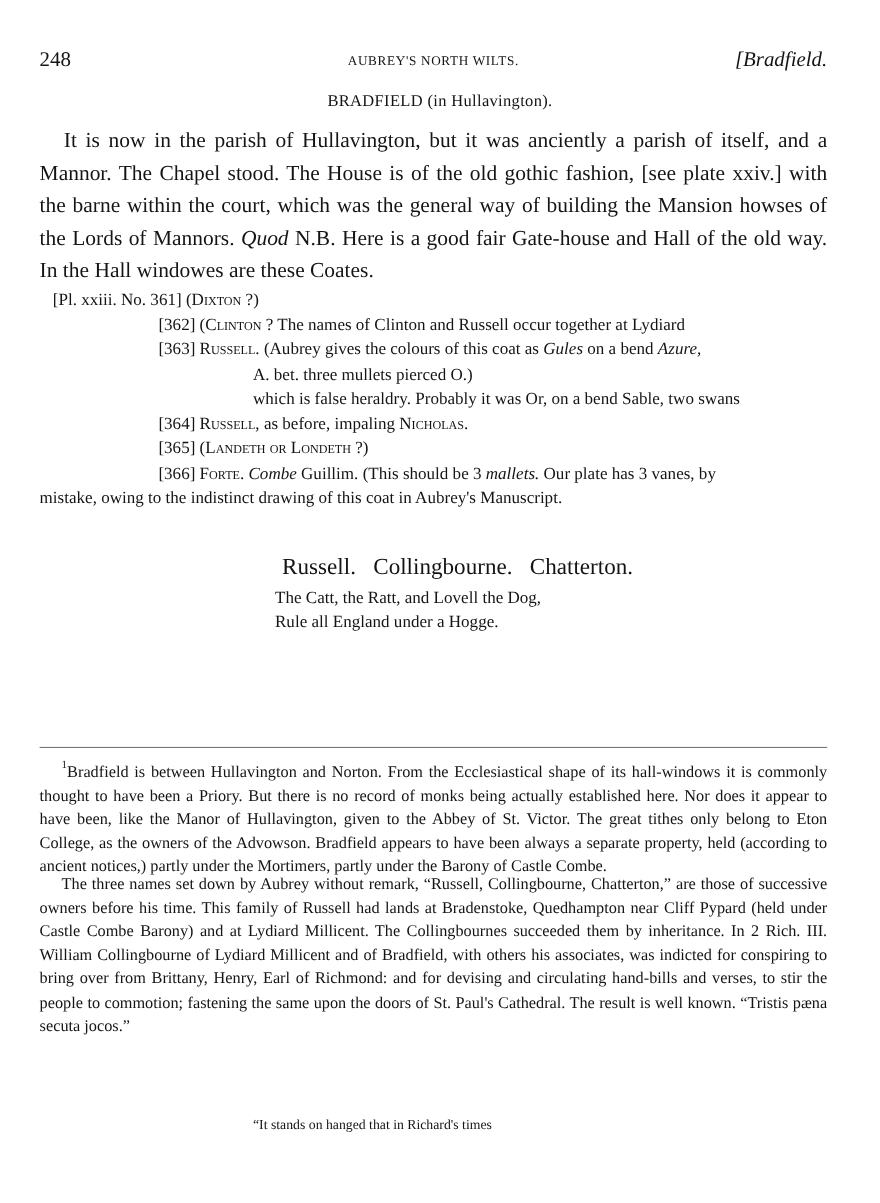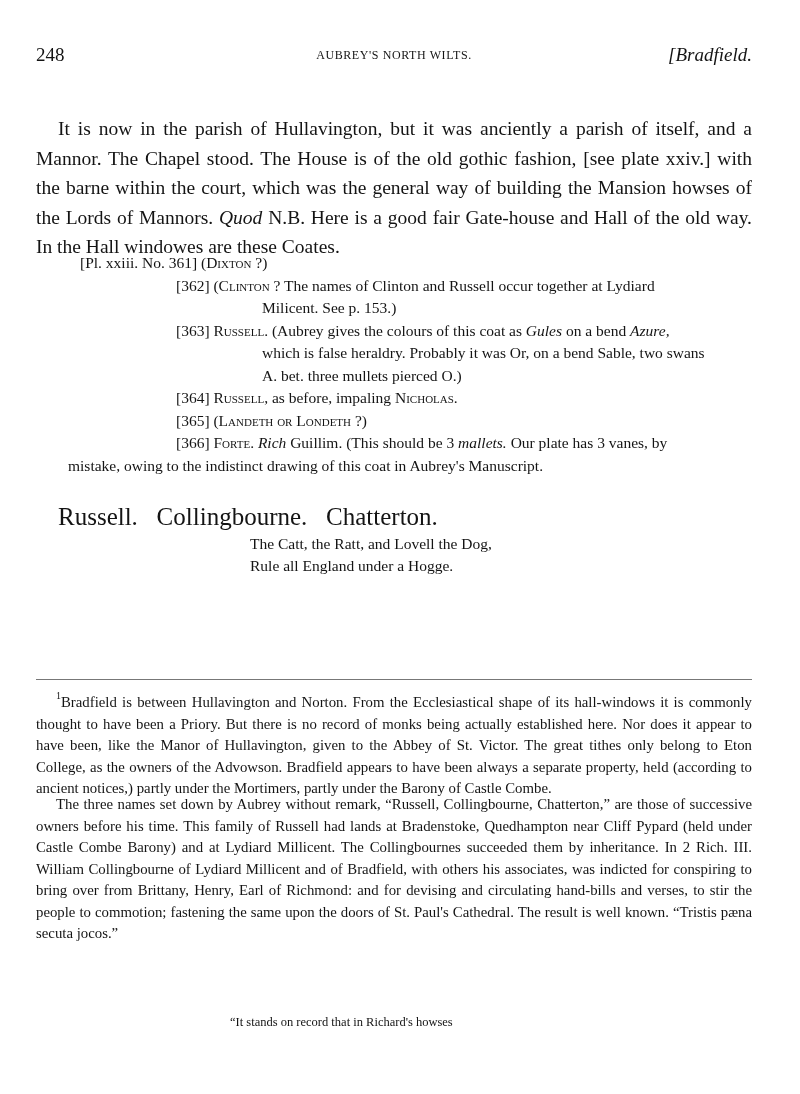--- a/index.html
+++ b/index.html
@@ -13,29 +13,29 @@
              font-size: 12px; letter-spacing: 0.6px; }
   .section-tag { position: absolute; right: 0; top: 0; font-size: 19px; font-style: italic; }
 
   .title { position: absolute; top: 84px; left: 0; width: 800px; text-align: center;
            font-size: 15px; letter-spacing: 0.3px; }
 
   .body { position: absolute; left: 36px; width: 716px; }
   .p-main { top: 114px; font-size: 19.5px; line-height: 29.5px; text-align: justify; }
   .p-main .indent { display: inline-block; width: 22px; }
 
-  .coats { top: 252px; font-size: 15.5px; line-height: 22.5px; margin-left: 32px; }
+  .coats { top: 262px; font-size: 15.5px; line-height: 22.5px; }
   .coat-line { position: relative; white-space: nowrap; }
   .coat-first { padding-left: 12px; }
   .coat-item { padding-left: 108px; }
   .coat-cont { padding-left: 194px; }
   .sc { font-variant: small-caps; }
   .it { font-style: italic; }
 
-  .names { top: 503px; left: 58px; font-size: 25px; }
+  .names { top: 503px; left: 58px; font-size: 21px; text-align: center; }
   .verse { top: 533px; left: 250px; font-size: 15.5px; line-height: 22px; position: absolute; }
   .think { top: 588px; left: 58px; font-size: 19.5px; }
   .mem { top: 618px; font-size: 19.5px; line-height: 30px; text-align: justify; }
   .mem .indent { display: inline-block; width: 22px; }
   sup { font-size: 10px; vertical-align: 8px; }
 
   .rule { position: absolute; top: 679px; left: 36px; width: 716px; height: 0;
           border-top: 1px solid #777; }
 
   .foot { font-size: 14.8px; line-height: 21.5px; text-align: justify; }
@@ -50,53 +50,53 @@
 <body>
 
 <div class="page">
 
   <div class="header">
     <span class="pgnum">248</span>
     <span class="running">AUBREY'S NORTH WILTS.</span>
     <span class="section-tag">[Bradfield.</span>
   </div>
 
+  <div class="title">BRADFIELD (in Hullavington).</div>
 
   <div class="body p-main">
     <span class="indent"></span><span>It is now in the parish of Hullavington, but it was anciently a parish of itself, and a Mannor. The Chapel stood. The House is of the old gothic fashion, [see plate xxiv.] with the barne within the court, which was the general way of building the Mansion howses of the Lords of Mannors. </span><span class="it">Quod</span><span> N.B. Here is a good fair Gate-house and Hall of the old way. In the Hall windowes are these Coates.</span>
   </div>
 
   <div class="body coats">
     <div class="coat-line coat-first">
       <span>[Pl. xxiii. No. 361]</span>
       <span class="sc">(Dixton ?)</span>
     </div>
     <div class="coat-line coat-item">
       <span>[362]</span>
       <span class="sc">(Clinton ?</span><span> The names of Clinton and Russell occur together at Lydiard</span>
     </div>
-    <div class="coat-line coat-cont">Milicent. See p. 153.)</div>
     <div class="coat-line coat-item">
       <span>[363]</span>
       <span class="sc">Russell.</span><span> (Aubrey gives the colours of this coat as </span><span class="it">Gules</span><span> on a bend </span><span class="it">Azure,</span>
     </div>
+    <div class="coat-line coat-cont">A. bet. three mullets pierced O.)</div>
     <div class="coat-line coat-cont">which is false heraldry. Probably it was Or, on a bend Sable, two swans</div>
-    <div class="coat-line coat-cont">A. bet. three mullets pierced O.)</div>
     <div class="coat-line coat-item">
       <span>[364]</span>
       <span class="sc">Russell,</span><span> as before, impaling </span><span class="sc">Nicholas.</span>
     </div>
     <div class="coat-line coat-item">
       <span>[365]</span>
       <span class="sc">(Landeth or Londeth ?)</span>
     </div>
     <div class="coat-line coat-item">
       <span>[366]</span>
       <span class="sc">Forte.</span>
-      <span class="it">Rich</span><span> Guillim. (This should be 3 </span><span class="it">mallets.</span><span> Our plate has 3 vanes, by</span>
+      <span class="it">Combe</span><span> Guillim. (This should be 3 </span><span class="it">mallets.</span><span> Our plate has 3 vanes, by</span>
     </div>
     <div class="coat-line">mistake, owing to the indistinct drawing of this coat in Aubrey's Manuscript.</div>
   </div>
 
   <div class="body names" style="white-space:pre;">Russell.   Collingbourne.   Chatterton.</div>
 
   <div class="verse">
     <div>The Catt, the Ratt, and Lovell the Dog,</div>
     <div>Rule all England under a Hogge.</div>
   </div>
@@ -107,16 +107,16 @@
 
   <div class="body foot foot1">
     <span class="indent"></span><sup>1</sup><span>Bradfield is between Hullavington and Norton. From the Ecclesiastical shape of its hall-windows it is commonly thought to have been a Priory. But there is no record of monks being actually established here. Nor does it appear to have been, like the Manor of Hullavington, given to the Abbey of St. Victor. The great tithes only belong to Eton College, as the owners of the Advowson. Bradfield appears to have been always a separate property, held (according to ancient notices,) partly under the Mortimers, partly under the Barony of Castle Combe.</span>
   </div>
 
   <div class="body foot foot2">
     <span class="indent"></span><span>The three names set down by Aubrey without remark, “Russell, Collingbourne, Chatterton,” are those of successive owners before his time. This family of Russell had lands at Bradenstoke, Quedhampton near Cliff Pypard (held under Castle Combe Barony) and at Lydiard Millicent. The Collingbournes succeeded them by inheritance. In 2 Rich. III. William Collingbourne of Lydiard Millicent and of Bradfield, with others his associates, was indicted for conspiring to bring over from Brittany, Henry, Earl of Richmond: and for devising and circulating hand-bills and verses, to stir the people to commotion; fastening the same upon the doors of St. Paul's Cathedral. The result is well known. “Tristis pæna secuta jocos.”</span>
   </div>
 
   <div class="foot-verse">
-    <div>“It stands on record that in Richard's howses</div>
+    <div>“It stands on hanged that in Richard's times</div>
   </div>
 
 </div>
 
 </body></html>

